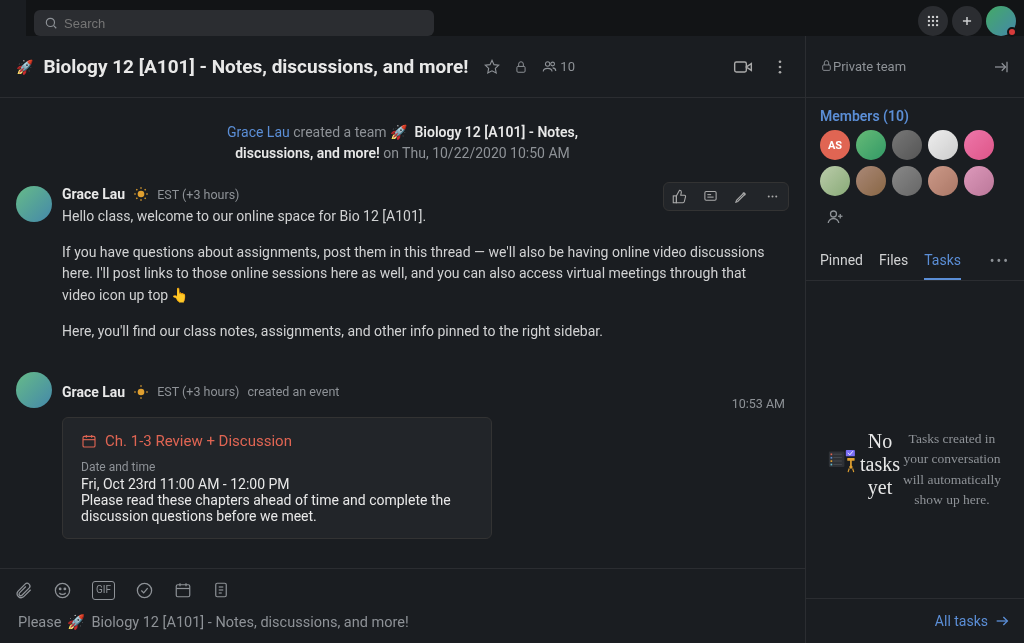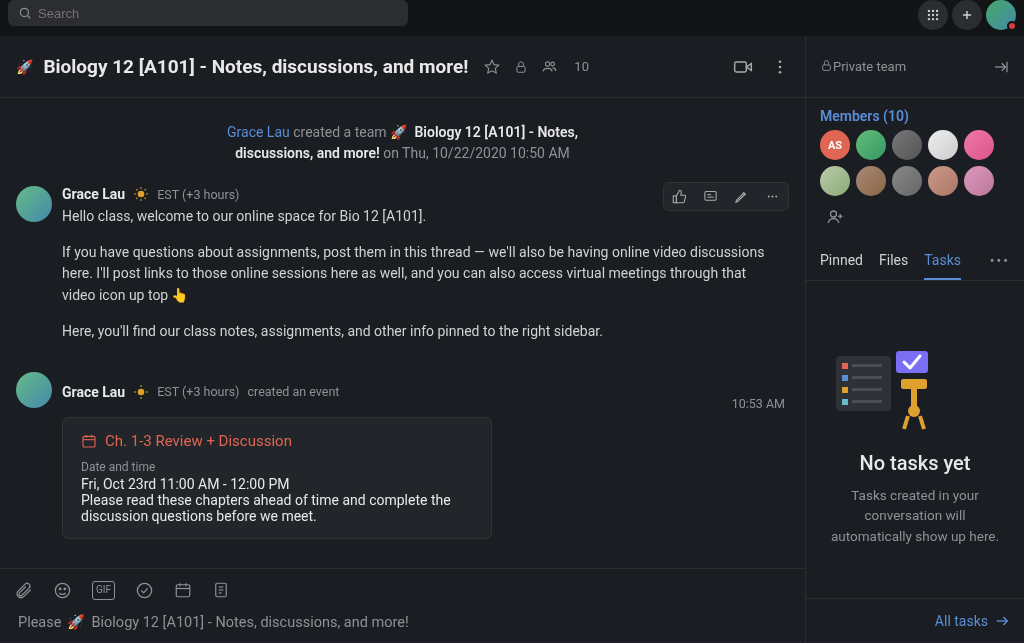--- a/index.html
+++ b/index.html
@@ -9,23 +9,24 @@
   color: #d1d2d3;
   width: 1024px;
   height: 643px;
   overflow: hidden;
   font-size: 14px;
 }
 .top-bar {
   height: 36px;
   background: #121416;
   display: flex;
-  align-items: flex-start;
+  align-items: flex-end;
   padding: 0 8px;
   gap: 4px;
+  margin-left: 26px;
 }
 .search-wrap {
   display: flex;
   align-items: center;
   background: #2b2d31;
   border-radius: 6px;
   height: 26px;
   width: 400px;
   padding: 0 10px;
   gap: 6px;
@@ -185,22 +186,22 @@
   border-bottom:1px solid #2b2d31;
   align-items:center;
 }
 .tab {
   padding:10px 0; color:#d1d2d3; font-size:14px; cursor:pointer;
   border-bottom:2px solid transparent;
 }
 .tab.active { color:#5b8ed6; border-bottom-color:#5b8ed6; }
 .tab-more { margin-left:auto; color:#8e9297; cursor:pointer; letter-spacing:2px; padding:10px 0;}
 .tasks-empty {
-  flex:1; display:flex; flex-direction:column; 
-  padding:60px 20px 0 20px; text-align:center;
+  flex:1; display:flex; flex-direction:row; align-items:center;
+  padding:60px 20px 0 20px; text-align:center;font-family:Liberation Serif, serif;
 }
 .illus { width:120px; height:90px; margin-bottom:20px; }
 .tasks-empty h3 { color:#e8e8e8; font-size:20px; font-weight:500; margin-bottom:10px;}
 .tasks-empty p { color:#8e9297; font-size:13.5px; line-height:1.5; }
 .side-footer {
   padding:14px; display:flex; justify-content:flex-end;
   color:#5b8ed6; font-size:14px; gap:6px; align-items:center; cursor:pointer;
   border-top:1px solid #2b2d31;
 }
 svg { display:block; }
@@ -254,21 +255,21 @@
           <svg width="16" height="16" viewBox="0 0 24 24" fill="none" stroke="currentColor" stroke-width="1.7">
               <polygon points="12 2 15 8.5 22 9.3 17 14 18.3 21 12 17.8 5.7 21 7 14 2 9.3 9 8.5 12 2"></polygon>
             </svg>
         </span>
         <span>
           <svg width="14" height="14" viewBox="0 0 24 24" fill="none" stroke="currentColor" stroke-width="1.7">
               <rect x="5" y="11" width="14" height="10" rx="2"></rect>
               <path d="M8 11V7a4 4 0 0 1 8 0v4"></path>
             </svg>
         </span>
-        <span style="display:flex;align-items:center;gap:17px;">
+        <span style="display:flex;align-items:center;gap:3px;">
           <svg width="15" height="15" viewBox="0 0 24 24" fill="none" stroke="currentColor" stroke-width="1.7">
               <circle cx="9" cy="8" r="3.5"></circle>
               <path d="M2 20c0-3 3-5 7-5s7 2 7 5"></path>
               <circle cx="17" cy="8" r="3"></circle>
               <path d="M22 19c0-2.5-2-4.5-5-4.8"></path>
             </svg>
           <span>10</span>
         </span>
       </div>
       <div class="header-icons">

